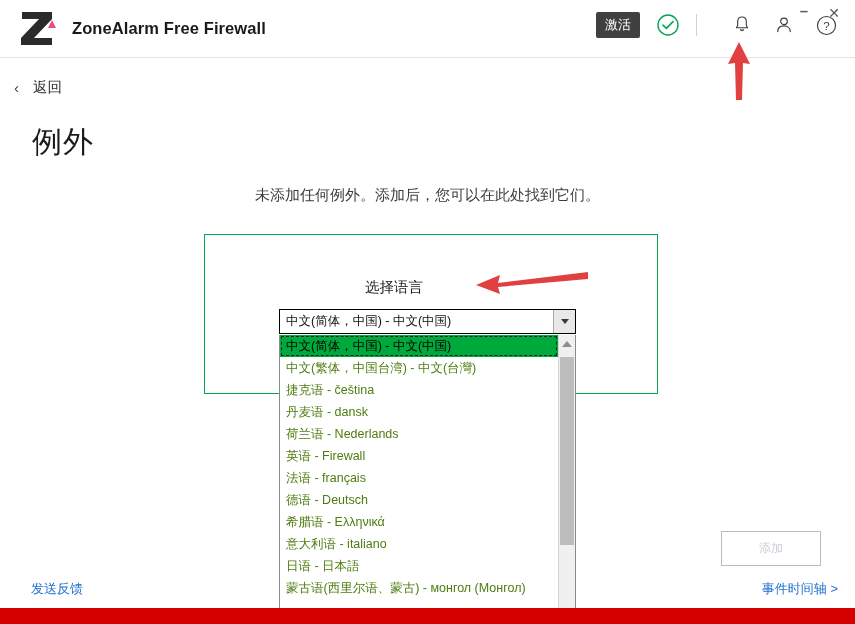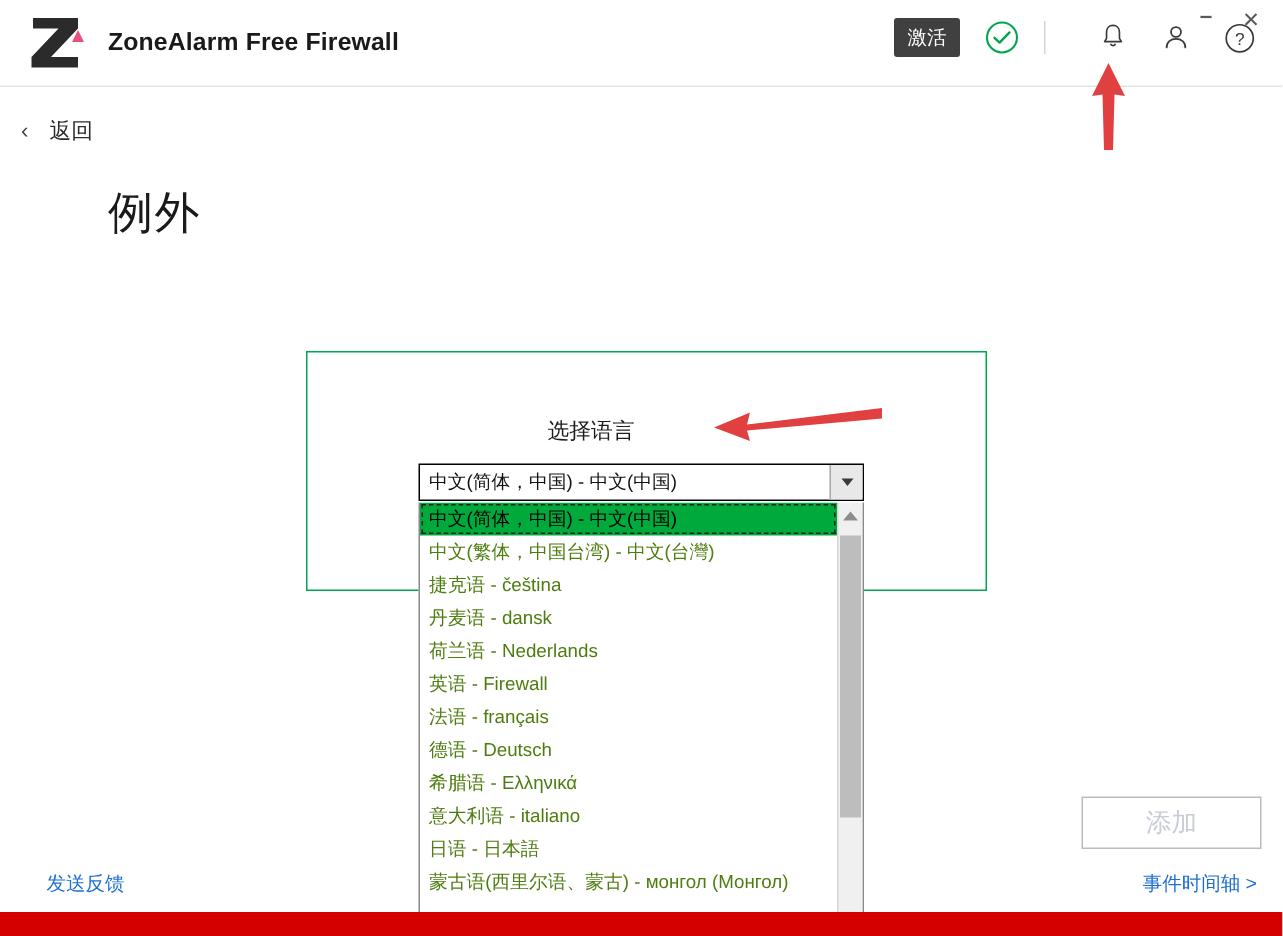--- a/index.html
+++ b/index.html
@@ -45,21 +45,21 @@
   .hdr-sep-line { position: absolute; left: 0; top: 57px; width: 855px; height: 1px; background: #e2e2e2; }
 
   
   .back-row { position: absolute; left: 14px; top: 78px; display: flex; align-items: center; cursor: pointer; }
   .back-chev { font-size: 15px; color: #444; line-height: 1; }
   .back-label { margin-left: 14px; font-size: 14.5px; color: #2b2b2b; }
 
   
   .page-title {
     position: absolute; left: 32px; top: 122px;
-    font-size: 30px; color: #1a1a1a; font-weight: normal; letter-spacing: 1px; margin-left: 40px;
+    font-size: 30px; color: #1a1a1a; font-weight: normal; letter-spacing: 1px;
   }
 
   
   .empty-text {
     position: absolute; left: 0; top: 186px; width: 855px;
     text-align: center; font-size: 15px; color: #3c3c3c;
   }
 
   
   .green-panel {
@@ -119,23 +119,23 @@
     width: 0; height: 0; border-left: 5px solid transparent;
     border-right: 5px solid transparent; border-bottom: 6px solid #8d8d8d;
   }
   .dd-thumb {
     position: absolute; left: 1px; top: 22px; width: 14px; height: 188px;
     background: #bdbdbd; cursor: pointer;
   }
 
   
   .add-btn {
-    position: absolute; left: 721px; top: 531px; width: 120px; height: 35px;
+    position: absolute; left: 721px; top: 531px; width: 100px; height: 35px;
     border: 1px solid #bcbcbc; background: #ffffff; color: #c7ccd6;
-    font-size: 17px; font-family: "Liberation Sans", sans-serif; cursor: default;
+    font-size: 12px; font-family: "Liberation Sans", sans-serif; cursor: default;
   }
   .feedback-link {
     position: absolute; left: 18px; top: 580px; font-size: 13px;
     color: #1f6fd0; cursor: pointer; margin-left: 13px;
   }
   .timeline-link {
     position: absolute; right: 17px; top: 580px; font-size: 13px;
     color: #1f6fd0; cursor: pointer; white-space: nowrap;
   }
   .red-bar {
@@ -201,20 +201,21 @@
   </div>
   <div class="hdr-sep-line"></div>
 
   <div class="back-row">
     <span class="back-chev">‹</span>
     <span class="back-label">返回</span>
   </div>
 
   <div class="page-title">例外</div>
 
+  <div class="empty-text">未添加任何例外。添加后，您可以在此处找到它们。</div>
 
   <div class="green-panel"></div>
 
   <div class="dialog-title">选择语言</div>
 
   <div class="arrow arrow-lang">
     <svg width="120" height="34" viewBox="0 0 120 34">
       <path d="M118 6 L28 17 L30 9 L6 19 L30 28 L28 21 L118 13 Z" fill="#e04040"></path>
     </svg>
   </div>

